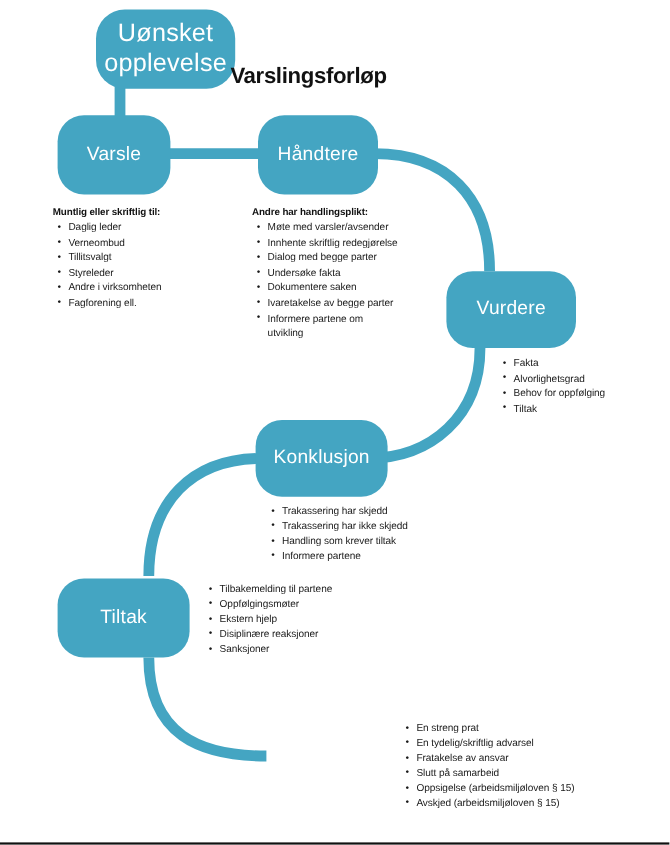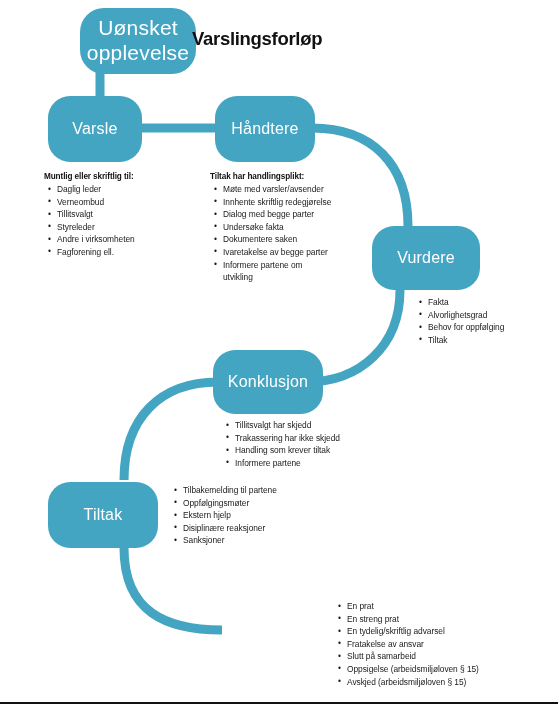--- a/index.html
+++ b/index.html
@@ -42,20 +42,21 @@
     z-index: 3;
   }
   .node span { display: block; }
 
   .title {
     position: absolute;
     font-weight: bold;
     color: #111111;
     letter-spacing: -0.3px;
     z-index: 4;
+    margin-top: 24px;
   }
 
   .listblock {
     position: absolute;
     z-index: 4;
     color: #141414;
   }
   .listblock .lst-head {
     font-weight: bold;
     font-size: 8.2px;
@@ -138,21 +139,21 @@
       <li>Daglig leder</li>
       <li>Verneombud</li>
       <li>Tillitsvalgt</li>
       <li>Styreleder</li>
       <li>Andre i virksomheten</li>
       <li>Fagforening ell.</li>
     </ul>
   </div>
 
   <div class="listblock" style="left:210px; top:172px;">
-    <p class="lst-head">Tiltak har handlingsplikt:</p>
+    <p class="lst-head">Andre har handlingsplikt:</p>
     <ul>
       <li>Møte med varsler/avsender</li>
       <li>Innhente skriftlig redegjørelse</li>
       <li>Dialog med begge parter</li>
       <li>Undersøke fakta</li>
       <li>Dokumentere saken</li>
       <li>Ivaretakelse av begge parter</li>
       <li class="wrap" style="width:100px;">Informere partene om utvikling</li>
     </ul>
   </div>
@@ -161,40 +162,39 @@
     <ul>
       <li>Fakta</li>
       <li>Alvorlighetsgrad</li>
       <li>Behov for oppfølging</li>
       <li>Tiltak</li>
     </ul>
   </div>
 
   <div class="listblock" style="left:222px; top:419px;">
     <ul>
-      <li>Tillitsvalgt har skjedd</li>
+      <li>Trakassering har skjedd</li>
       <li>Trakassering har ikke skjedd</li>
       <li>Handling som krever tiltak</li>
       <li>Informere partene</li>
     </ul>
   </div>
 
   <div class="listblock" style="left:170px; top:484px;">
     <ul>
       <li>Tilbakemelding til partene</li>
       <li>Oppfølgingsmøter</li>
       <li>Ekstern hjelp</li>
       <li>Disiplinære reaksjoner</li>
       <li>Sanksjoner</li>
     </ul>
   </div>
 
   <div class="listblock" style="left:334px; top:600px;">
     <ul>
-      <li>En prat</li>
       <li>En streng prat</li>
       <li>En tydelig/skriftlig advarsel</li>
       <li>Fratakelse av ansvar</li>
       <li>Slutt på samarbeid</li>
       <li>Oppsigelse (arbeidsmiljøloven § 15)</li>
       <li>Avskjed (arbeidsmiljøloven § 15)</li>
     </ul>
   </div>
 
 </div>

